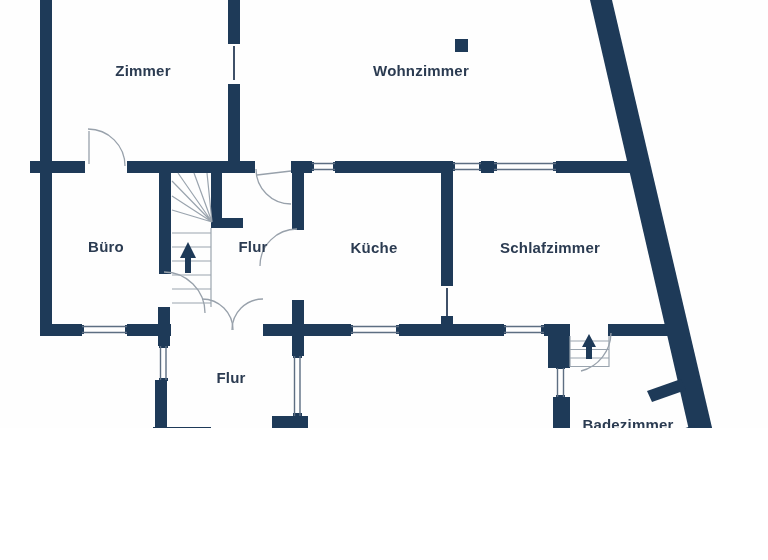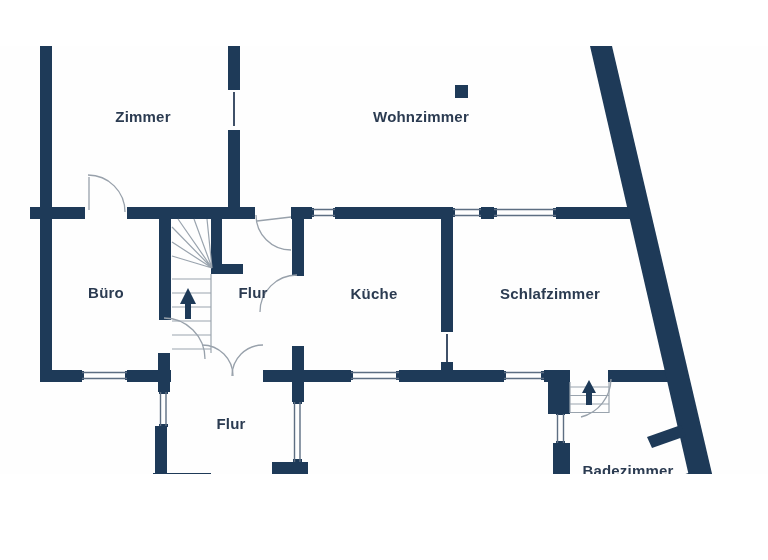--- a/index.html
+++ b/index.html
@@ -1,17 +1,17 @@
 <!DOCTYPE html>
 <html><head>
 <meta charset="utf-8">
 <style>
   html,body{margin:0;padding:0;background:#ffffff;}
   .stage{position:relative;width:768px;height:428px;background:#fefefe;overflow:hidden;
-         font-family:"Liberation Sans", sans-serif;margin-top:46px;}
+         font-family:"Liberation Sans", sans-serif;}
   svg{display:block}
   .room-label{font-family:"Liberation Sans", sans-serif;font-size:15px;font-weight:bold;
               fill:#2b3b51;letter-spacing:.2px;}
   .compass-label{font-family:"Liberation Serif", serif;font-size:15px;font-weight:bold;
                  font-style:italic;fill:#24364d;}
 </style>
 </head>
 <body>
 
 <div class="stage">

